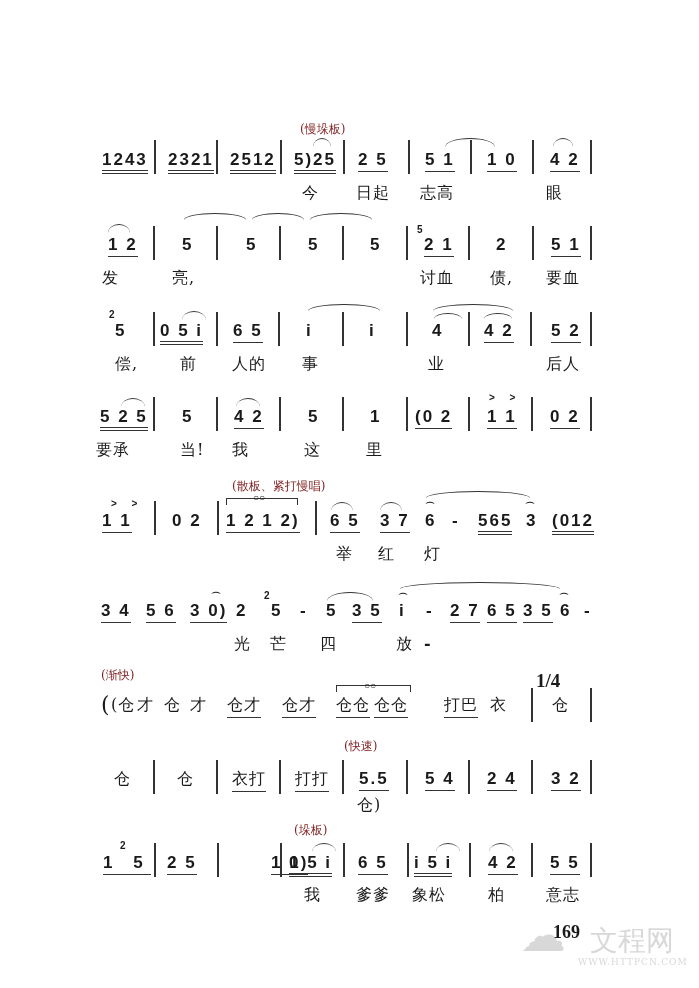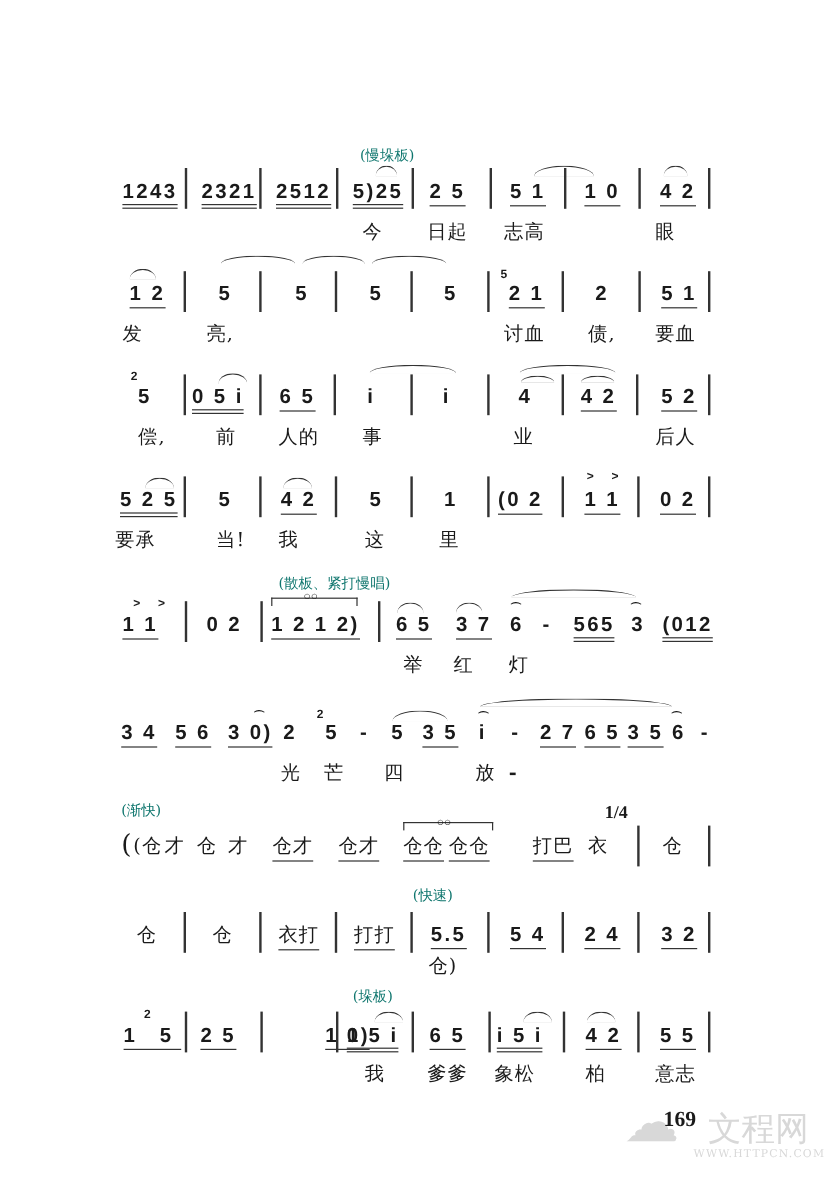--- a/index.html
+++ b/index.html
@@ -2,21 +2,21 @@
 <html><head>
 <meta charset="utf-8">
 <style>
   html, body { margin:0; padding:0; }
   body { width:699px; height:988px; background:#ffffff; position:relative; overflow:hidden;
          font-family:"DejaVu Sans", sans-serif; color:#1a1a1a; }
   .page { position:absolute; left:0; top:0; width:699px; height:988px; }
   .el { position:absolute; white-space:nowrap; }
   .n { font-family:"Liberation Sans", sans-serif; font-weight:bold; font-size:17px; letter-spacing:2px; }
   .lyr { font-family:"DejaVu Serif", serif; font-size:16px; letter-spacing:1px; }
-  .mark { font-family:"DejaVu Serif", serif; font-size:12px; color:#0f766e; }
+  .mark { font-family:"DejaVu Serif", serif; font-size:12px; color:#7f1d1d; }
   .ul1 { border-bottom:1.5px solid #333; padding-bottom:1px; }
   .ul2 { border-bottom:4px double #333; padding-bottom:0; }
   .bar { position:absolute; width:1.6px; background:#333; height:34px; }
   .slur { position:absolute; border-top:1.4px solid #333; border-radius:50% 50% 0 0 / 100% 100% 0 0; height:8px; }
   .bracket { position:absolute; border-top:1.4px solid #333; border-left:1.4px solid #333; border-right:1.4px solid #333; height:6px; }
   .small { font-size:10px; font-family:"Liberation Sans", sans-serif; font-weight:bold; }
   .pgnum { font-family:"Liberation Serif", serif; font-weight:bold; font-size:18px; }
   .wm { color:#d8d8d8; font-family:"DejaVu Sans", sans-serif; }
 </style>
 </head>
@@ -177,21 +177,21 @@
   <div class="el small" style="left:559px;top:591px;">⌒</div>
   <div class="el n" style="left:560px;top:601px;">6</div>
   <div class="el n" style="left:584px;top:601px;">-</div>
   <div class="el lyr" style="left:234px;top:634px;">光</div>
   <div class="el lyr" style="left:270px;top:634px;">芒</div>
   <div class="el lyr" style="left:320px;top:634px;">四</div>
   <div class="el lyr" style="left:396px;top:634px;">放</div>
   <div class="el lyr" style="left:424px;top:634px;font-weight:bold;">-</div>
 
   <div class="el mark" style="left:101px;top:667px;">(渐快)</div>
-  <div class="el" style="left:504px;top:670px;font-family:'Liberation Serif',serif;font-weight:bold;font-size:15px;">1/4</div>
+  <div class="el" style="left:536px;top:670px;font-family:'Liberation Serif',serif;font-weight:bold;font-size:19px;">1/4</div>
   <div class="el lyr" style="left:101px;top:692px;font-size:22px;">(</div>
   <div class="el lyr" style="left:111px;top:695px;">(仓</div>
   <div class="el lyr" style="left:137px;top:695px;">才</div>
   <div class="el lyr" style="left:164px;top:695px;">仓</div>
   <div class="el lyr" style="left:190px;top:695px;">才</div>
   <div class="el lyr ul1" style="left:227px;top:695px;">仓才</div>
   <div class="el lyr ul1" style="left:282px;top:695px;">仓才</div>
   <div class="bracket" style="left:336px;top:685px;width:73px;"></div>
   <div class="el small" style="left:364px;top:680px;">○○</div>
   <div class="el lyr ul1" style="left:336px;top:695px;">仓仓</div>

